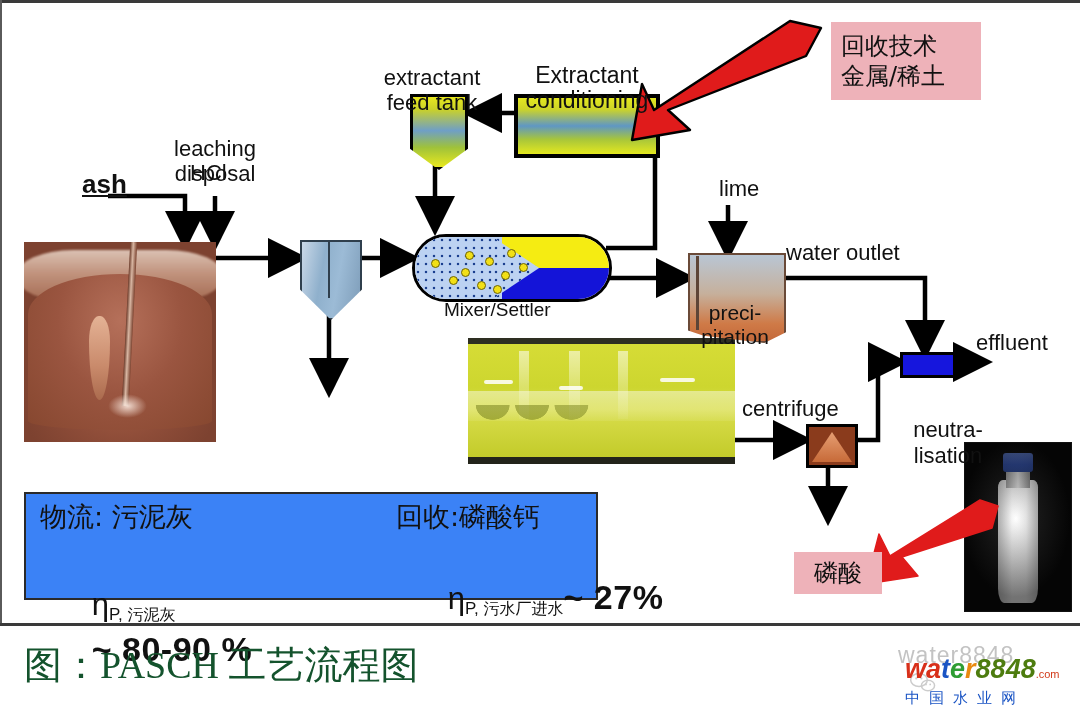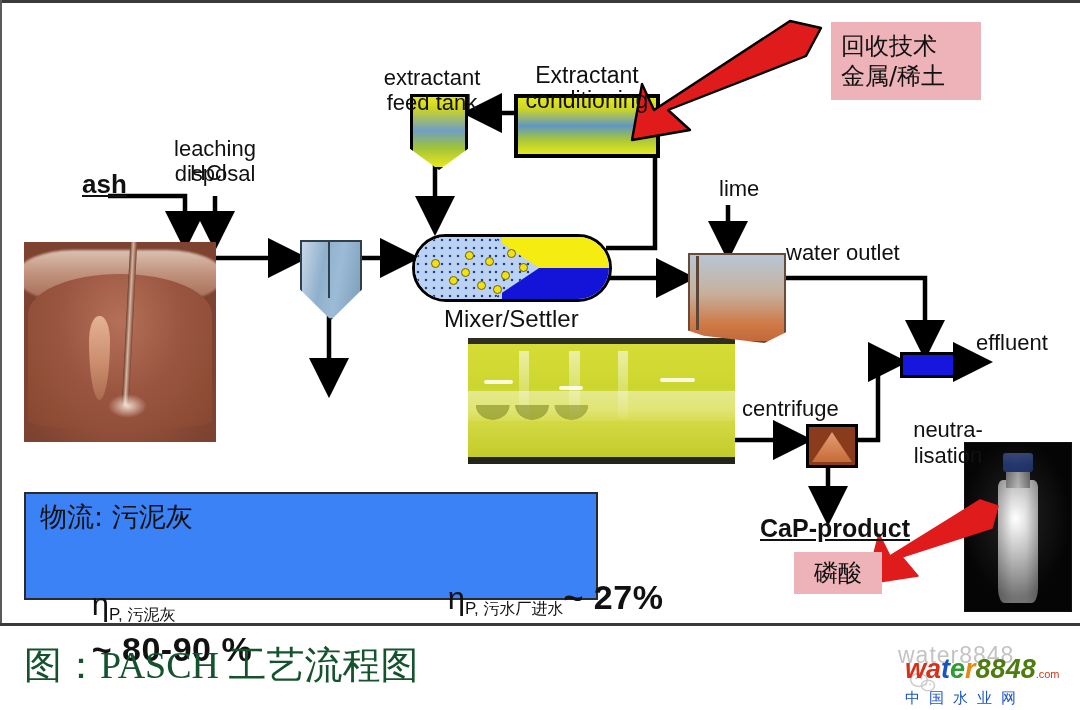--- a/index.html
+++ b/index.html
@@ -335,43 +335,45 @@
 
   <div class="lbl" style="left:190px;top:160px;">HCl</div>
 
 
   <div class="lbl ctr" style="left:362px;top:24px;width:140px;">extractant
 feed tank</div>
 
   <div class="lbl ctr" style="left:512px;top:22px;width:150px;font-size:23px;">Extractant
 conditioning</div>
 
-  <div class="lbl" style="left:444px;top:306px;font-size:24px;">Mixer/Settler</div>
+  <div class="lbl" style="left:444px;top:297px;font-size:19px;">Mixer/Settler</div>
 
   <div class="lbl" style="left:702px;top:176px;margin-left:17px;">lime</div>
 
+  <div class="lbl ctr" style="left:690px;top:260px;width:90px;font-size:21px;line-height:24px;">preci-
+pitation</div>
 
   <div class="lbl" style="left:786px;top:240px;">water outlet</div>
 
   <div class="lbl" style="left:742px;top:396px;">centrifuge</div>
 
   <div class="lbl ctr" style="left:890px;top:376px;width:116px;line-height:26px;text-align:center;">neutra-
 lisation</div>
 
   <div class="lbl" style="left:976px;top:330px;">effluent</div>
 
-  <div class="lbl bold" style="left:760px;top:516px;font-size:25px;">CaP-product</div>
 
   <div id="result-box">
     <div class="res-cn" style="left:14px;top:8px;">物流: 污泥灰</div>
     <div class="res-eta" style="left:14px;top:60px;">
       <span>η</span><span class="sub">P, </span><span class="subcn">污泥灰</span>
       <span class="big">~ 80-90 %</span>
     </div>
 
+    <div class="res-cn" style="left:370px;top:8px;">回收:磷酸钙</div>
     <div class="res-eta" style="left:370px;top:52px;">
       <span>η</span><span class="sub">P, </span><span class="subcn">污水厂进水</span><span class="big">~ 27%</span>
     </div>
   </div>
 
   <div id="caption">图：PASCH 工艺流程图</div>
 
   <div id="wm-wechat">
     <span class="wc">
       <svg width="26" height="22" viewBox="0 0 26 22">

